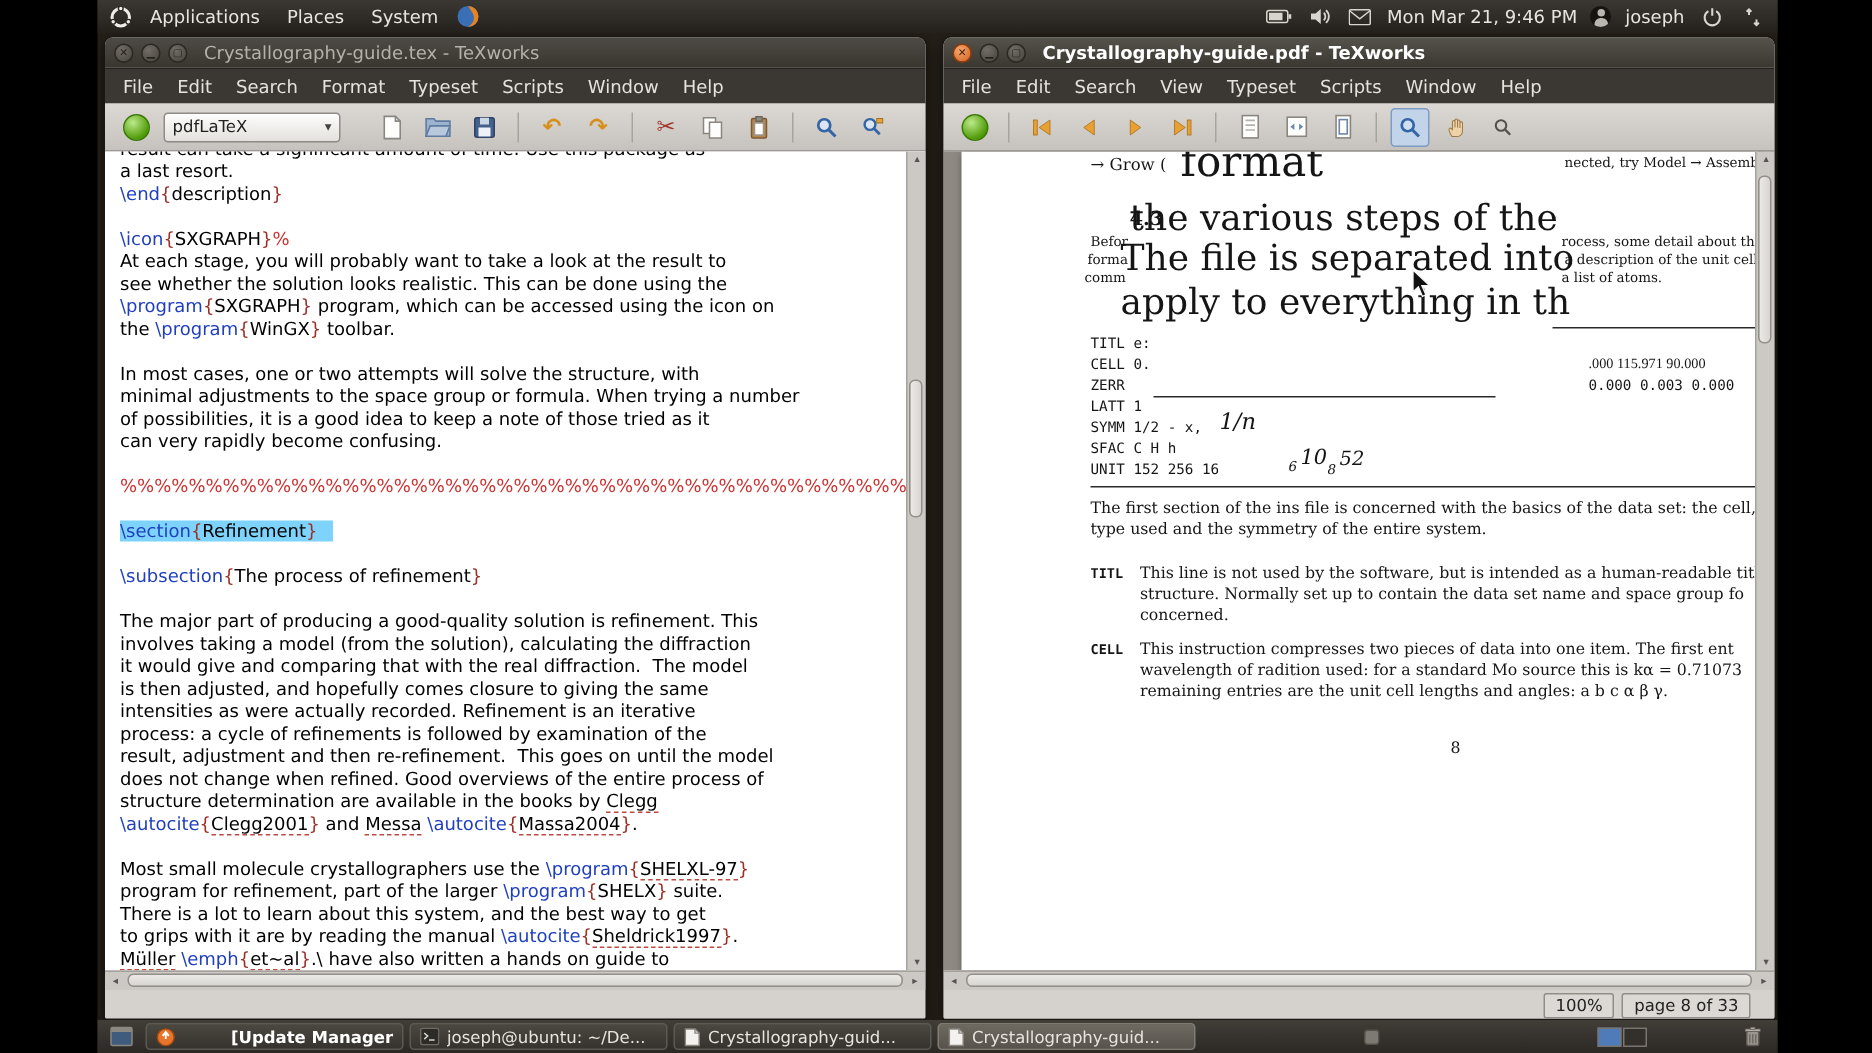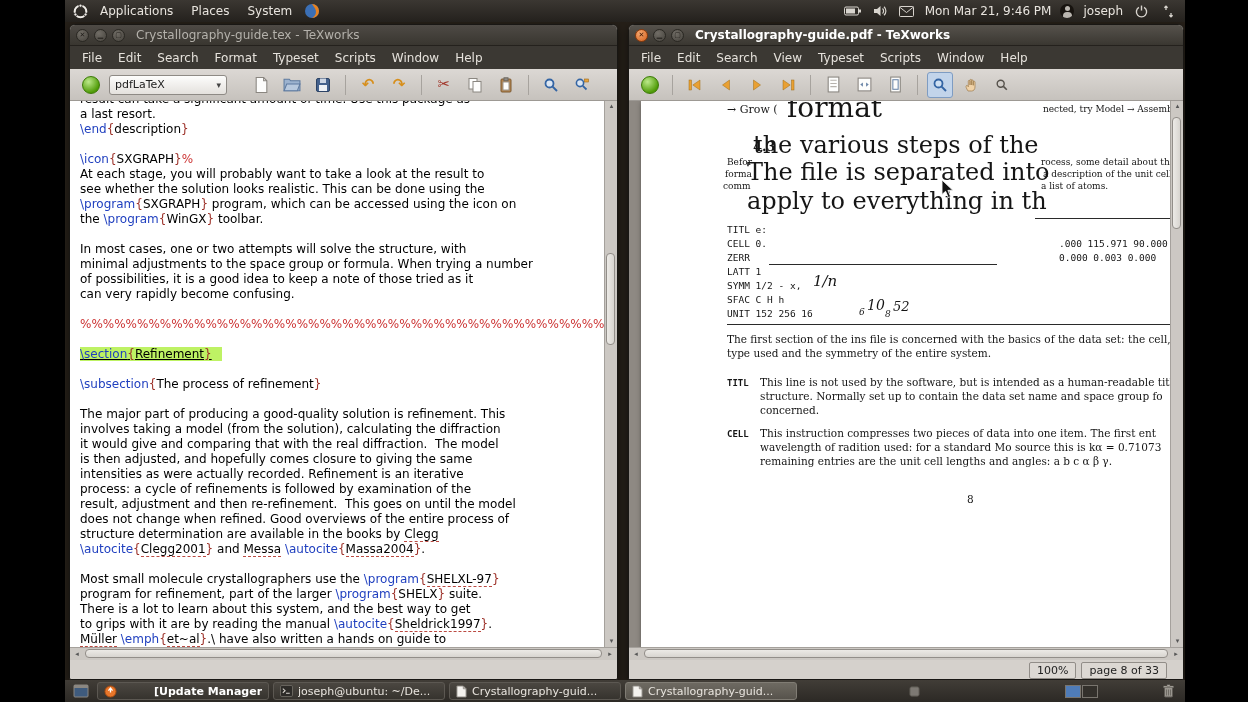--- a/index.html
+++ b/index.html
@@ -71,21 +71,21 @@
 
   
   .editor{position:relative;background:#fff;height:546px;overflow:hidden;}
   .ed-lines{position:absolute;left:0;top:-9px;right:13px;padding-left:10px;font-size:12px;line-height:15px;
     color:#000;white-space:pre;overflow:hidden;height:570px;}
   .ed-line{white-space:pre;}
   .tk-c{color:#1f3fbf;}
   .tk-b{color:#9c3028;}
   .tk-m{color:#cc3333;}
   .tk-u{border-bottom:1px dashed #bb4a42;}
-  .hl-span{background:#bef264;padding-right:10px;text-decoration:underline;}
+  .hl-span{background:#7dd3fc;padding-right:10px;}
 
   .vscroll{position:absolute;right:0;top:0;width:13px;height:100%;background:#ccc8c3;border-left:1px solid #a5a19c;}
   .vthumb{position:absolute;left:1px;width:9px;background:linear-gradient(90deg,#eceae6,#d8d5d0);
     border:1px solid #928e89;border-radius:4px;}
   .vs-arrow{position:absolute;left:0;width:13px;height:11px;font-size:7px;color:#555;text-align:center;line-height:11px;}
 
   .hscroll{height:13px;background:#ccc8c3;border-top:1px solid #a5a19c;position:relative;}
   .hthumb{position:absolute;top:1px;height:9px;background:linear-gradient(#eceae6,#d8d5d0);
     border:1px solid #928e89;border-radius:4px;}
   .hs-arrow{position:absolute;top:0;width:14px;height:12px;font-size:7px;color:#555;text-align:center;line-height:12px;}
@@ -373,21 +373,21 @@
           <div class="pdf-item tiny" style="left: 84px; top: 68px;">forma</div>
           <div class="pdf-item tiny" style="left: 82px; top: 80px;">comm</div>
           <div class="pdf-item big" style="left: 106px; top: 57px;">The file is separated into</div>
           <div class="pdf-item tiny" style="left: 400px; top: 56px;">rocess, some detail about the</div>
           <div class="pdf-item tiny" style="left: 402px; top: 68px;">a description of the unit cell</div>
           <div class="pdf-item tiny" style="left: 400px; top: 80px;">a list of atoms.</div>
           <div class="pdf-item big" style="left: 106px; top: 86px;">apply to everything in th</div>
           <div class="pdf-item hrule" style="left: 394px; top: 117px; width: 137px;"></div>
           <div class="pdf-item mono" style="left: 86px; top: 123px;">TITL  e:</div>
           <div class="pdf-item mono" style="left: 86px; top: 137px;">CELL  0.</div>
-          <div class="pdf-item mono" style="left: 418px; top: 137px;">.000  115.971   90.000</div>
+          <div class="pdf-item mono" style="left: 418px; top: 137px; font-family: Liberation Serif, serif;">.000  115.971   90.000</div>
           <div class="pdf-item mono" style="left: 86px; top: 151px;">ZERR</div>
           <div class="pdf-item mono" style="left: 418px; top: 151px;">0.000    0.003    0.000</div>
           <div class="pdf-item hrule" style="left: 128px; top: 163px; width: 228px;"></div>
           <div class="pdf-item mono" style="left: 86px; top: 165px;">LATT   1</div>
           <div class="pdf-item mono" style="left: 86px; top: 179px;">SYMM  1/2 - x,</div>
           <div class="pdf-item math" style="left: 172px; top: 171px; font-size: 15px;">1/n</div>
           <div class="pdf-item mono" style="left: 86px; top: 193px;">SFAC  C    H     h</div>
           <div class="pdf-item math" style="left: 218px; top: 206px; font-size: 9px;">6</div>
           <div class="pdf-item math" style="left: 226px; top: 196px; font-size: 14px;">10</div>
           <div class="pdf-item math" style="left: 244px; top: 208px; font-size: 9px;">8</div>

